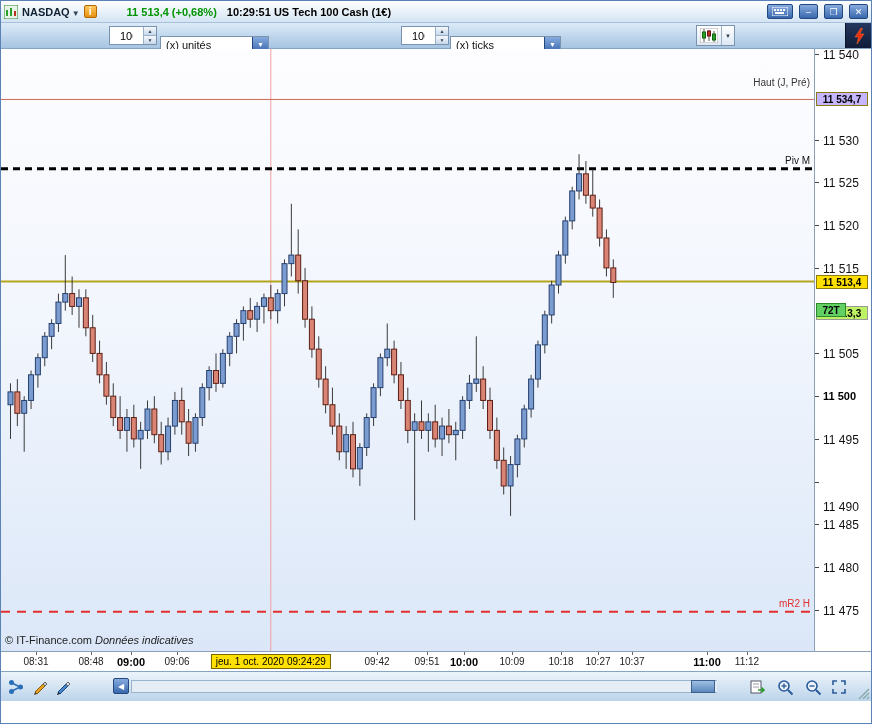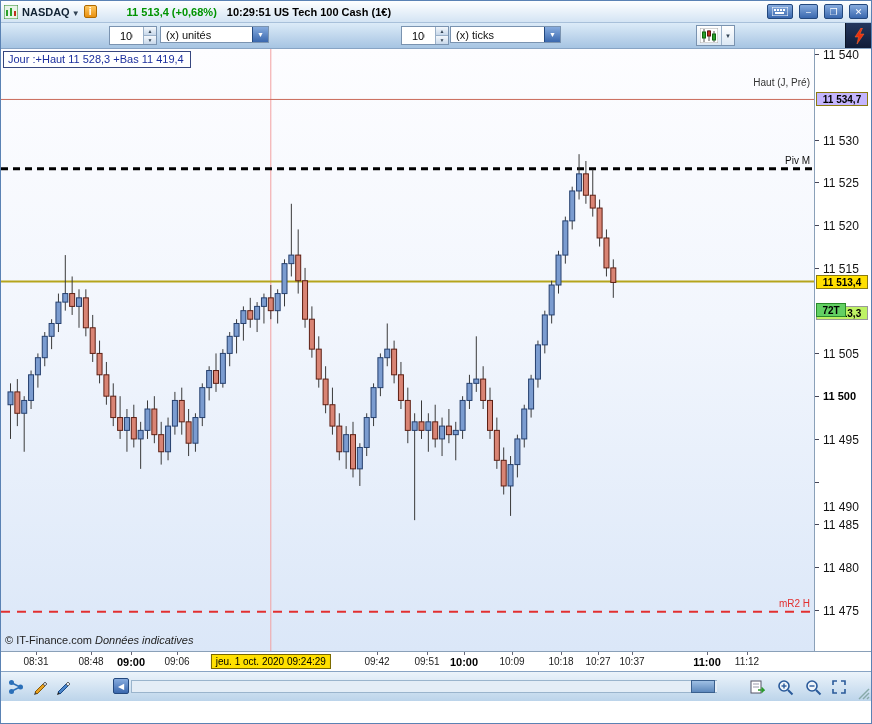--- a/index.html
+++ b/index.html
@@ -51,21 +51,21 @@
     height:26px;flex:0 0 26px;position:relative;
     background:linear-gradient(#dcebf8,#a6c4e2);
     border-bottom:1px solid #88a4c4;
   }
   .spin{position:absolute;top:3px;height:19px;display:flex;background:#fff;border:1px solid #7a93b0;}
   .spin input{width:33px;border:none;font:11px "Liberation Sans",sans-serif;padding:0 10px;outline:none;}
   .spin-btns{display:flex;flex-direction:column;width:13px;border-left:1px solid #9ab0c8;}
   .sb{flex:1;border:none;background:linear-gradient(#f4f8fc,#c8d8ea);font-size:5px;line-height:4px;
       padding:0;color:#345;cursor:default;}
   .sb + .sb{border-top:1px solid #9ab0c8;}
-  .dd{position:absolute;top:3px;height:17px;display:flex;background:#fff;border:1px solid #7a93b0;}
+  .dd{position:absolute;top:13px;height:17px;display:flex;background:#fff;border:1px solid #7a93b0;}
   .dd-val{padding:2px 5px 0 5px;white-space:nowrap;color:#111;}
   .dd-btn{width:16px;background:linear-gradient(#86abde,#3a68ae);color:#fff;font-size:7px;
       display:flex;align-items:center;justify-content:center;border-left:1px solid #23487e;}
   .pos-qty{left:108px;}
   .dd-units{left:159px;width:109px;}
   .pos-ticks{left:400px;}
   .dd-ticks{left:449px;width:111px;}
   .chart-type-btn{position:absolute;left:695px;top:2px;height:21px;display:flex;background:linear-gradient(#fff,#dce8f4);
       border:1px solid #7a93b0;}
   .ctb-ico{width:24px;display:flex;align-items:center;justify-content:center;}
@@ -549,21 +549,20 @@
           </g>
           <g>
             <line x1="605.4499999999999" x2="605.4499999999999" y1="180.42897727273134" y2="227.46022727273157" stroke="#3a3a3a" stroke-width="1"></line>
             <rect x="602.9499999999999" y="188.98011363636775" width="5" height="29.928977272727423" fill="#d98474" stroke="#5e2014"></rect>
           </g>
           <g>
             <line x1="612.3" x2="612.3" y1="210.35795454545874" y2="248.8380681818226" stroke="#3a3a3a" stroke-width="1"></line>
             <rect x="609.8" y="218.90909090909517" width="5" height="14.536931818188094" fill="#d98474" stroke="#5e2014"></rect>
           </g>
         </svg>
-      <div class="infobox">Jour :+Haut 11 528,3 +Bas 11 419,4</div>
       <div class="copyright">
         <span>© IT-Finance.com</span>
         <i>Données indicatives</i>
       </div>
     <div class="plabel" style="right: 4px; top: 28.4517px; color: rgb(51, 51, 51);">Haut (J, Pré)</div>
         <div class="plabel" style="right: 4px; top: 105.716px; color: rgb(17, 17, 17);">Piv M</div>
         <div class="plabel" style="right: 4px; top: 548.665px; color: rgb(226, 48, 48);">mR2 H</div>
       </div>
     <div class="yaxis">
         <div class="ydash" style="top: 5.13068px;"></div>

